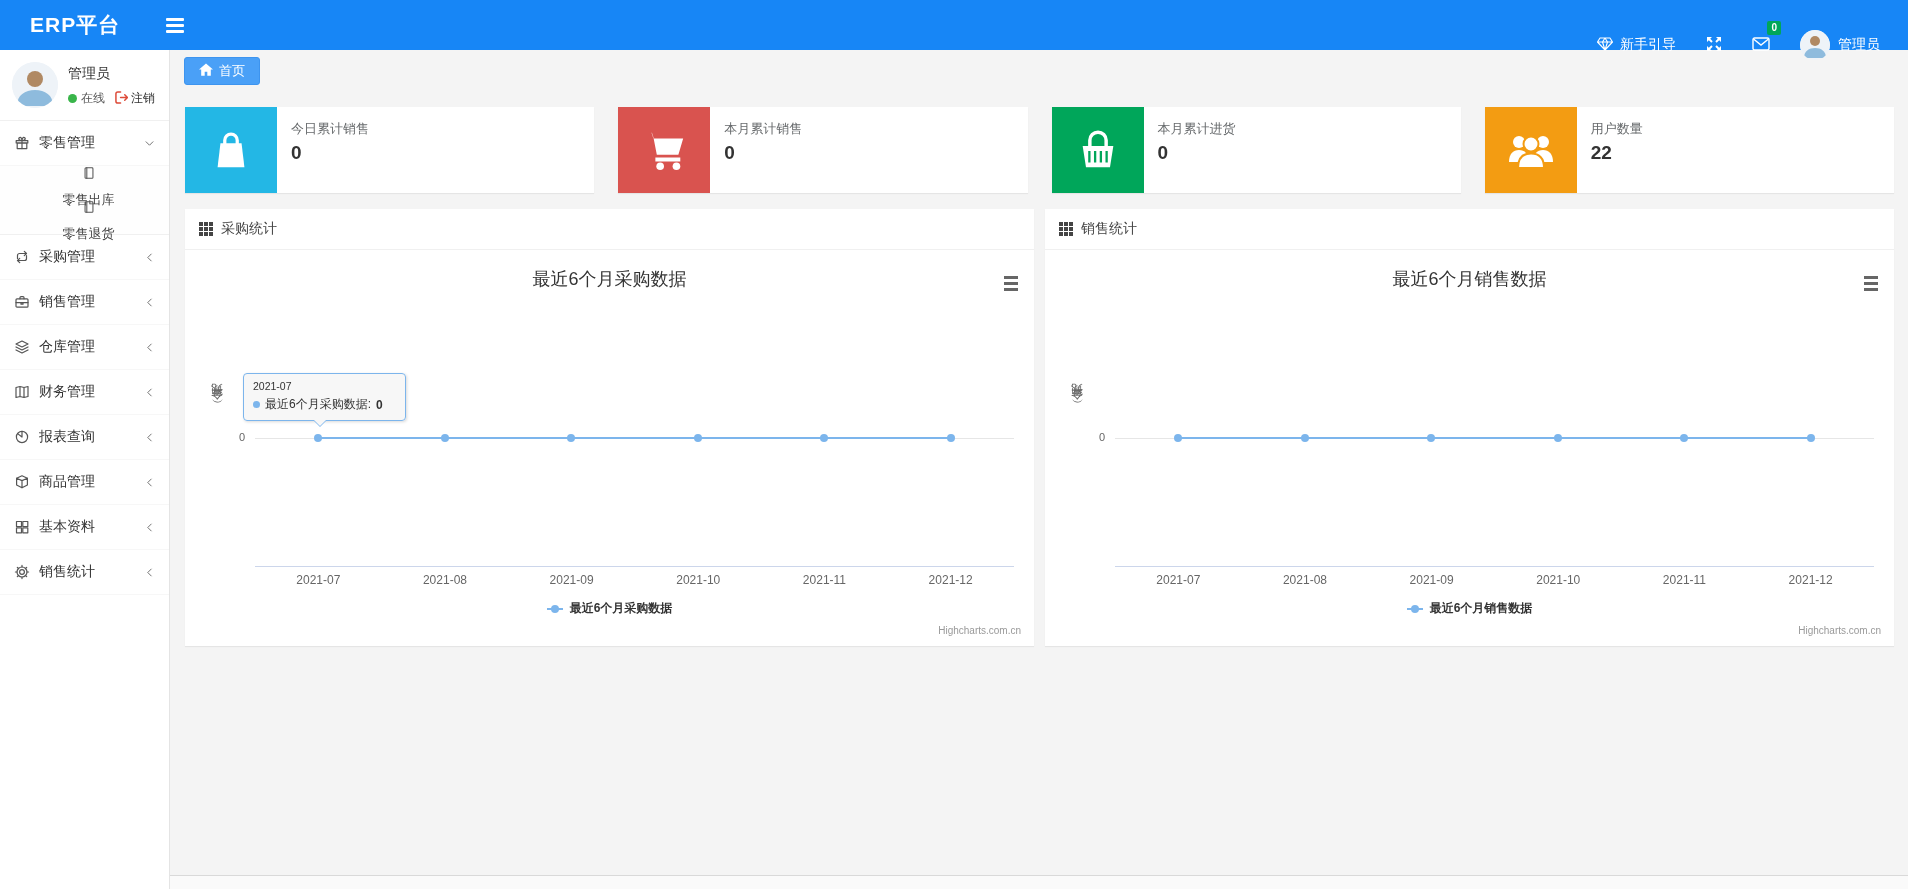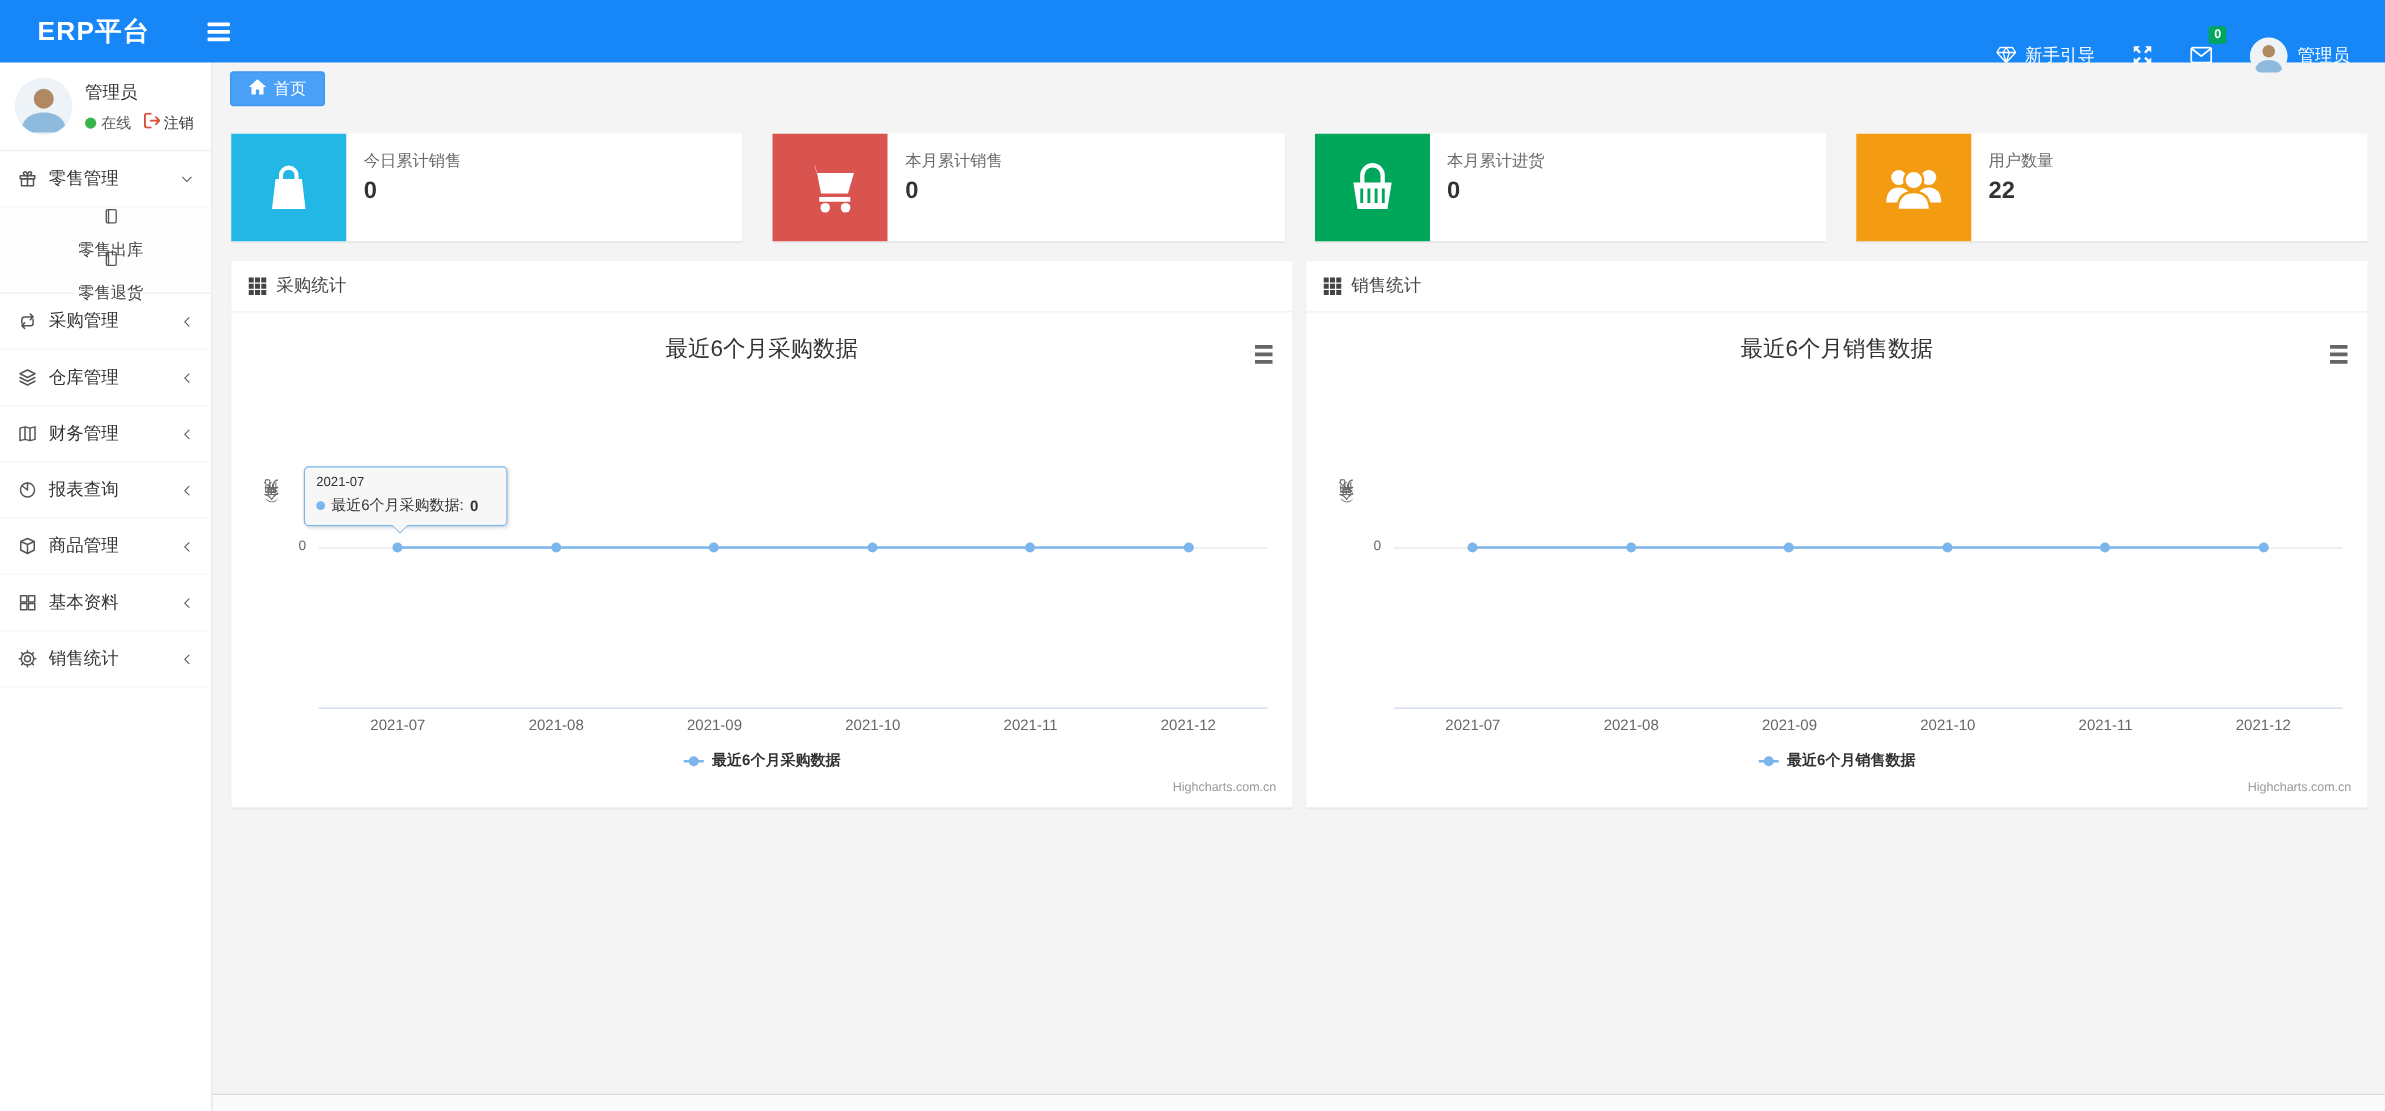--- a/index.html
+++ b/index.html
@@ -20,21 +20,21 @@
 
   
   .sidebar { position:absolute; left:0; top:50px; width:170px; bottom:0; background:#fff; border-right:1px solid #e4e4e4; z-index:20; }
   .user-panel { display:flex; padding:12px 10px 12px 12px; gap:10px; border-bottom:1px solid #f0f0f0; }
   .avatar-lg { width:46px; height:46px; border-radius:50%; background:#eef3f8; overflow:hidden; flex:0 0 46px; }
   .user-meta { padding-top:3px; }
   .user-name { font-size:14px; color:#333; margin-bottom:7px; }
   .user-status { display:flex; align-items:center; gap:4px; font-size:12px; color:#333; }
   .dot-online { width:9px; height:9px; border-radius:50%; background:#39b54a; display:inline-block; }
   .status-label { color:#555; margin-right:6px; }
-  .logout { display:flex; align-items:flex-start; gap:3px; cursor:pointer; color:#333; }
+  .logout { display:flex; align-items:center; gap:3px; cursor:pointer; color:#333; }
 
   .menu { list-style:none; }
   .menu-item { display:flex; align-items:center; gap:9px; padding:0 14px; height:45px; font-size:14px; color:#333; cursor:pointer; border-bottom:1px solid #f7f7f7; }
   .menu-item .mi { flex:0 0 16px; display:flex; }
   .menu-item .chev { margin-left:auto; color:#888; display:flex; }
   .submenu { list-style:none; background:#fefefe; border-bottom:1px solid #f0f0f0; }
   .submenu li { display:flex; align-items:center; gap:8px; padding:0 14px 0 22px; height:34px; font-size:13px; color:#444; cursor:pointer;flex-direction:column; }
   svg.ic { stroke:#555; fill:none; stroke-width:1.2; stroke-linecap:round; stroke-linejoin:round; }
 
   
@@ -197,20 +197,34 @@
           </svg>
       </span>
       <span>采购管理</span>
       <span class="chev">
           <svg class="ic" width="11" height="11" viewBox="0 0 16 16">
             <polyline points="10.5,3 5.5,8 10.5,13"></polyline>
           </svg>
         </span>
     </li>
 
+    <li class="menu-item">
+      <span class="mi">
+        <svg class="ic" width="16" height="16" viewBox="0 0 16 16">
+            <rect x="2" y="4.8" width="12" height="8.4" rx="1"></rect>
+            <path d="M6 4.8 V3.6 a1 1 0 0 1 1 -1 h2 a1 1 0 0 1 1 1 V4.8 M2 8.6 H14 M7 8.6 v1.6 h2 V8.6"></path>
+          </svg>
+      </span>
+      <span>销售管理</span>
+      <span class="chev">
+          <svg class="ic" width="11" height="11" viewBox="0 0 16 16">
+            <polyline points="10.5,3 5.5,8 10.5,13"></polyline>
+          </svg>
+        </span>
+    </li>
 
     <li class="menu-item">
       <span class="mi">
         <svg class="ic" width="16" height="16" viewBox="0 0 16 16">
             <path d="M8 2 L14 5 8 8 2 5 Z M2 8 L8 11 L14 8 M2 11 L8 14 L14 11"></path>
           </svg>
       </span>
       <span>仓库管理</span>
       <span class="chev">
           <svg class="ic" width="11" height="11" viewBox="0 0 16 16">

